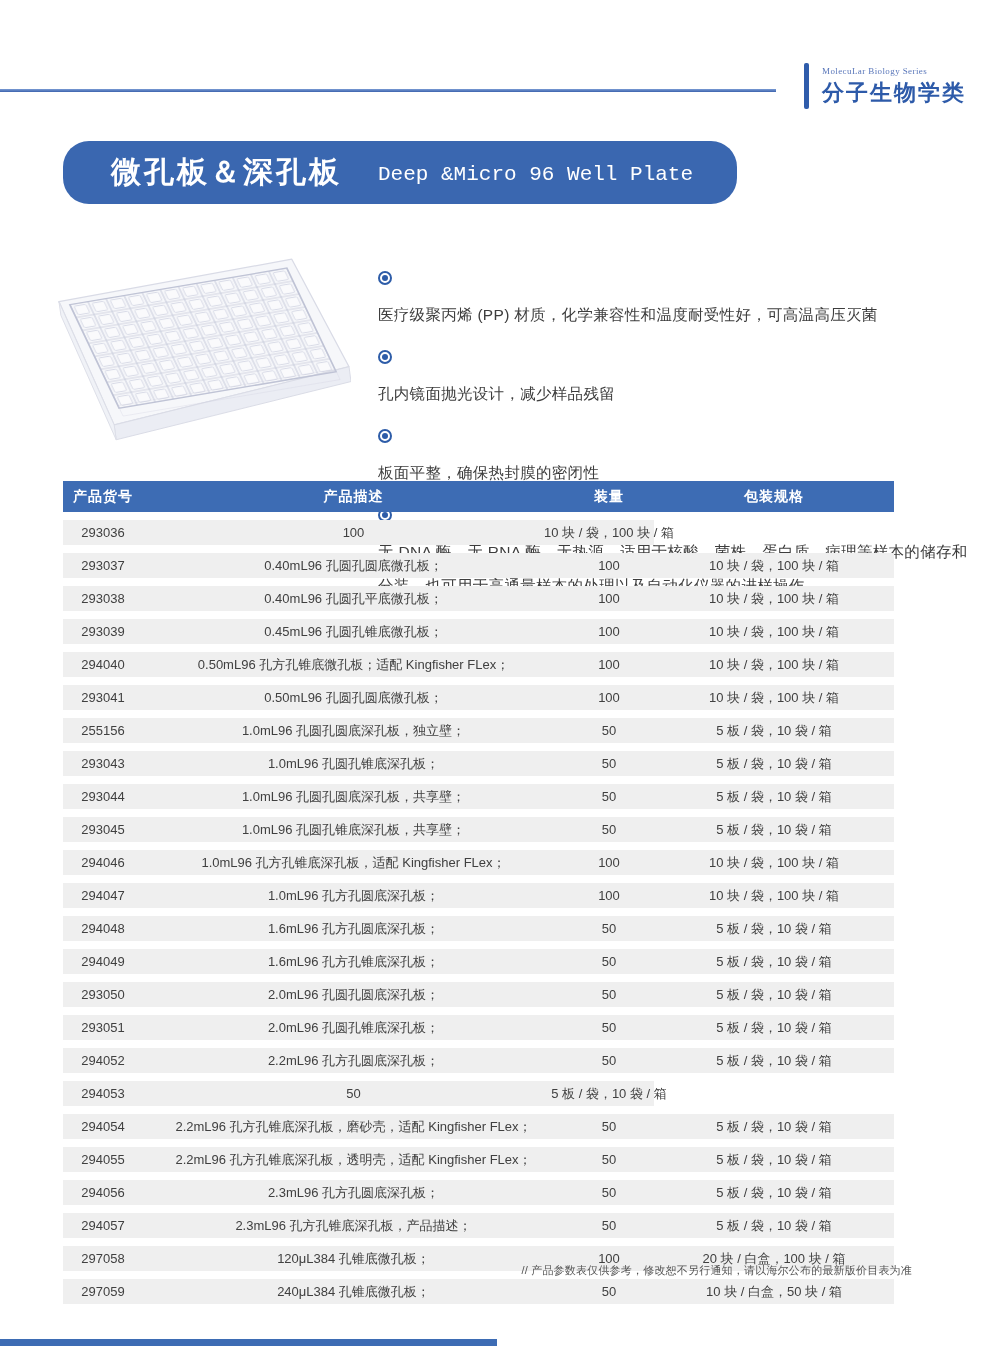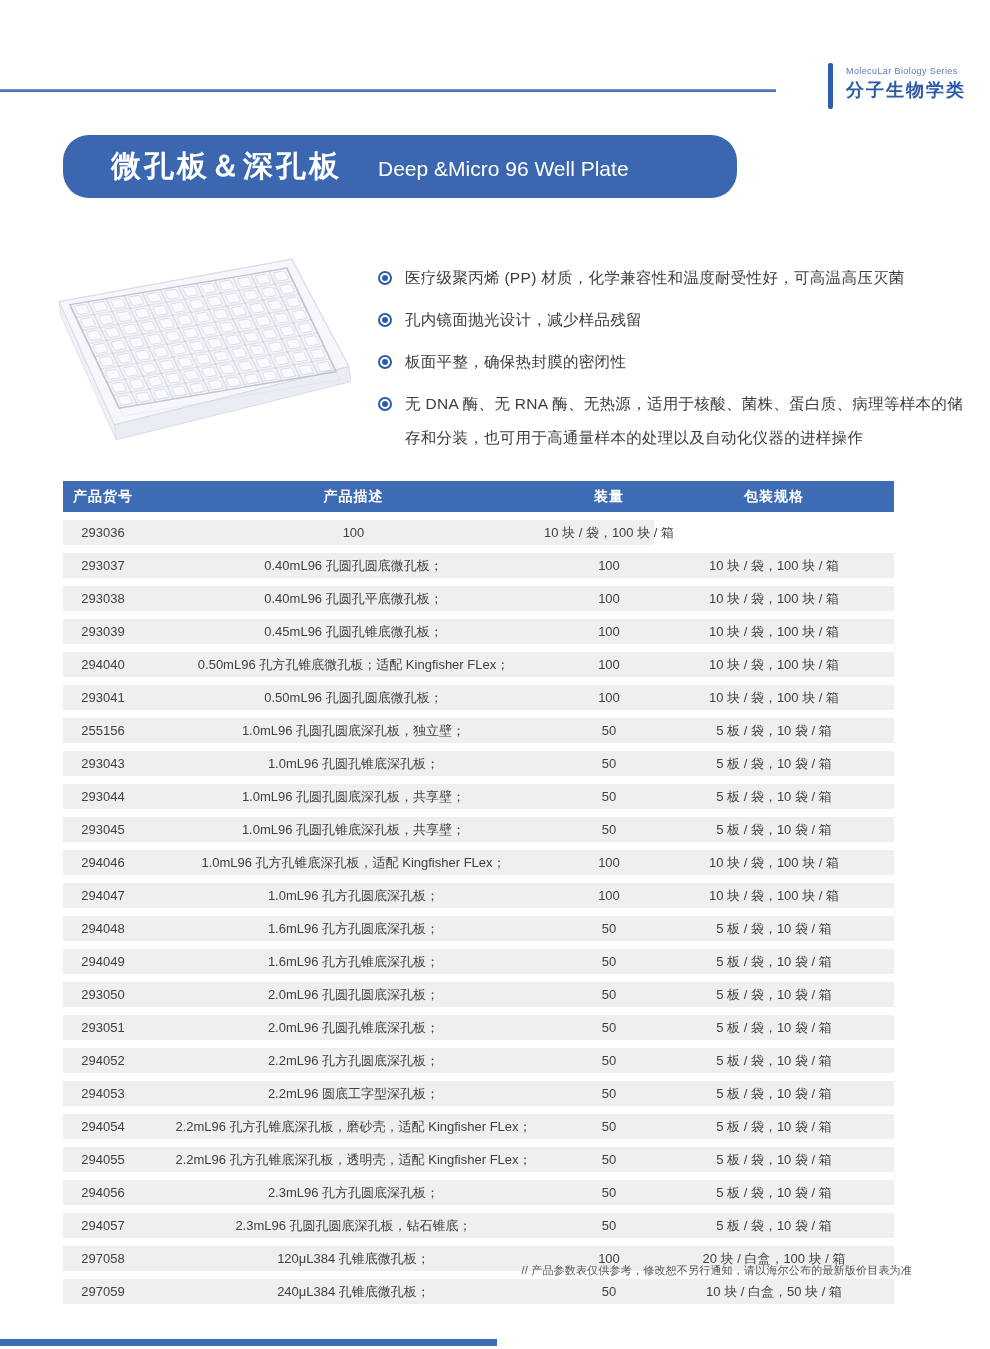--- a/index.html
+++ b/index.html
@@ -3,38 +3,38 @@
 <meta charset="utf-8">
 <style>
   * { margin:0; padding:0; box-sizing:border-box; }
   html,body { background:#ffffff; }
   body { font-family:"Liberation Sans","DejaVu Sans",sans-serif; }
   .page { position:relative; width:990px; height:1349px; background:#fff; overflow:hidden; margin:0 auto; }
 
   
   .topline { position:absolute; left:0; top:89px; width:776px; height:3px;
              background:linear-gradient(#7a9bd4,#3c63ad); }
-  .masthead { position:absolute; top:63px; right:24px; display:flex; gap:13px; align-items:stretch; }
+  .masthead { position:absolute; top:63px; right:24px; display:flex; gap:13px; align-items:stretch;font-family:Liberation Serif, serif; }
   .mast-bar { width:5px; height:46px; background:#2f5cab; border-radius:2px; }
   .mast-text { display:flex; flex-direction:column; justify-content:flex-start; }
   .series-en { font-size:9px; color:#5a77ba; letter-spacing:.4px; margin-top:3px; }
-  .series-zh { font-size:18px; font-weight:bold; color:#2d5aa9; letter-spacing:2px; margin-top:2px; }
-
-  
-  .banner { position:absolute; left:63px; top:135px; width:674px; height:63px;
-            background:#3a67b0; border-radius:26px; display:flex; align-items:center; }
+  .series-zh { font-size:22px; font-weight:bold; color:#2d5aa9; letter-spacing:2px; margin-top:2px; }
+
+  
+  .banner { position:absolute; left:63px; top:141px; width:674px; height:63px;
+            background:#3a67b0; border-radius:26px; display:flex; align-items:center;font-family:Liberation Mono, monospace; }
   .banner-zh { color:#fff; font-size:30px; font-weight:bold; letter-spacing:3px; margin-left:48px; }
   .banner-en { color:#fff; font-size:21px; margin-left:36px; margin-top:4px; }
 
   
   .plate-wrap { position:absolute; left:55px; top:250px; width:296px; height:196px; }
 
   
   .features { position:absolute; left:378px; top:261px; width:594px; list-style:none; }
-  .features li { display:flex; gap:13px; margin-bottom:8px; }
+  .features li { display:flex; gap:13px; margin-bottom:8px;flex-direction:column; }
   .bullet { flex:0 0 14px; width:14px; height:14px; margin-top:10px; border:2px solid #2d5ca8;
             border-radius:50%; display:flex; align-items:center; justify-content:center; }
   .bullet i { display:block; width:6px; height:6px; background:#2d5ca8; border-radius:50%; }
   .feature-text { font-size:15.5px; color:#3d3d3d; line-height:34px; letter-spacing:.3px; }
 
   
   .ptable { position:absolute; left:63px; top:481px; width:849px; }
   .thead, .tr { display:grid; grid-template-columns:80px 421px 90px 240px; column-gap:0; margin-bottom:8px; }
   .th { background:#3d6cb4; color:#fff; font-size:14px; font-weight:bold; height:31px;
         display:flex; align-items:center; justify-content:center; letter-spacing:1px; }
@@ -244,21 +244,20 @@
 
         <div class="tr">
           <div class="td">294052</div>
           <div class="td">2.2mL96 孔方孔圆底深孔板；</div>
           <div class="td">50</div>
           <div class="td">5 板 / 袋，10 袋 / 箱</div>
         </div>
 
         <div class="tr">
           <div class="td">294053</div>
-          <div class="td">2.2mL96 圆底工字型深孔板；</div>
           <div class="td">50</div>
           <div class="td">5 板 / 袋，10 袋 / 箱</div>
         </div>
 
         <div class="tr">
           <div class="td">294054</div>
           <div class="td">2.2mL96 孔方孔锥底深孔板，磨砂壳，适配 Kingfisher FLex；</div>
           <div class="td">50</div>
           <div class="td">5 板 / 袋，10 袋 / 箱</div>
         </div>
@@ -272,21 +271,21 @@
 
         <div class="tr">
           <div class="td">294056</div>
           <div class="td">2.3mL96 孔方孔圆底深孔板；</div>
           <div class="td">50</div>
           <div class="td">5 板 / 袋，10 袋 / 箱</div>
         </div>
 
         <div class="tr">
           <div class="td">294057</div>
-          <div class="td">2.3mL96 孔圆孔圆底深孔板，钻石锥底；</div>
+          <div class="td">2.3mL96 孔方孔锥底深孔板，产品描述；</div>
           <div class="td">50</div>
           <div class="td">5 板 / 袋，10 袋 / 箱</div>
         </div>
 
         <div class="tr">
           <div class="td">297058</div>
           <div class="td">120μL384 孔锥底微孔板；</div>
           <div class="td">100</div>
           <div class="td">20 块 / 白盒，100 块 / 箱</div>
         </div>

